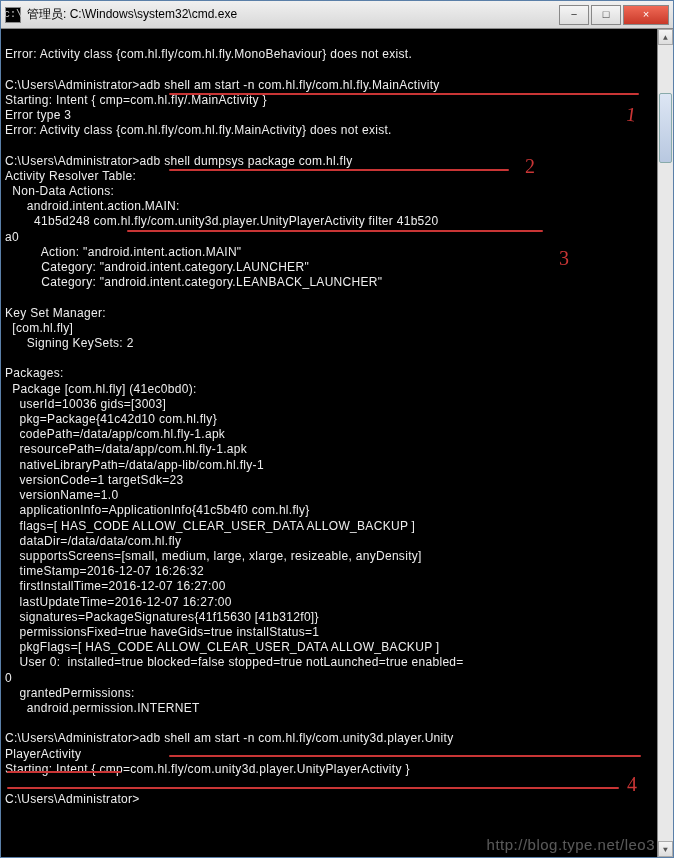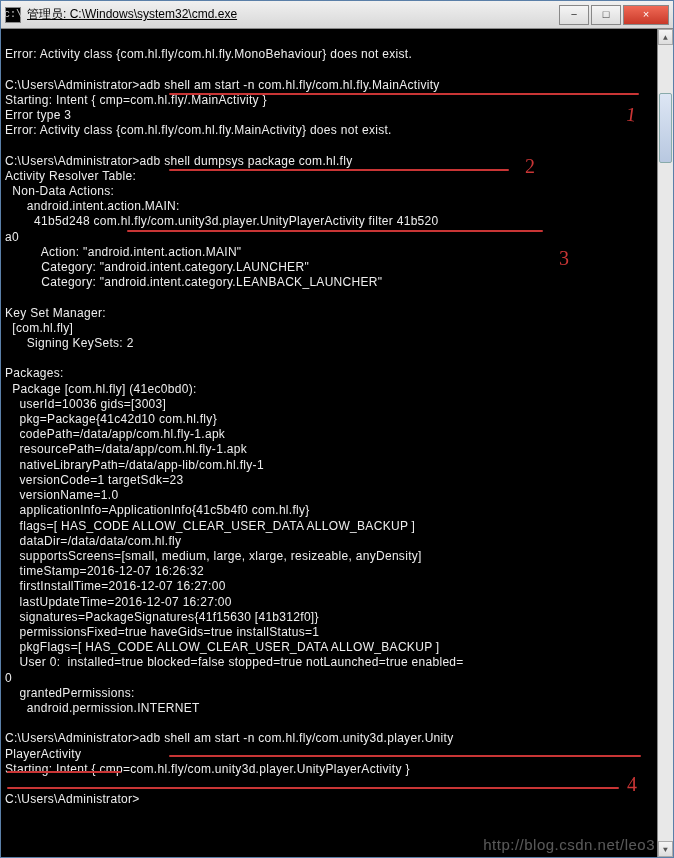--- a/index.html
+++ b/index.html
@@ -42,21 +42,20 @@
       color: #ccc;
       border: 1px solid #888;
     }
     .titlebar-text {
       flex: 1;
       font-size: 12px;
       color: #000;
       font-family: "Microsoft YaHei", Tahoma, sans-serif;
       white-space: nowrap;
       overflow: hidden;
-      text-decoration: underline;
     }
     .window-controls {
       display: flex;
       gap: 2px;
     }
     .win-btn {
       width: 30px;
       height: 20px;
       border: 1px solid #888;
       background: linear-gradient(#f5f5f5, #ddd);
@@ -233,15 +232,15 @@
       <div class="anno-line" style="left:6px; top:758px; width:612px;"></div>
       <div class="anno" style="left:626px; top:744px;">4</div>
     </div>
     <div class="scrollbar">
       <div class="sb-arrow">▲</div>
       <div class="sb-track">
         <div class="sb-thumb"></div>
       </div>
       <div class="sb-arrow">▼</div>
     </div>
-    <div class="watermark">http://blog.csdn.net/leo3</div>
+    <div class="watermark">http://blog.type.net/leo3</div>
   </div>
 </div>
 
 </body></html>

